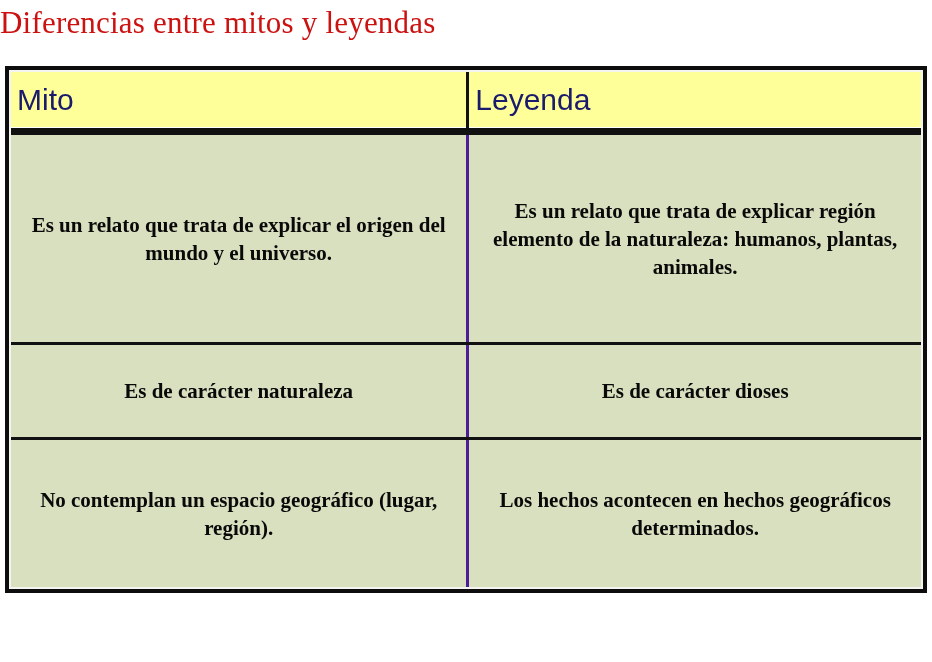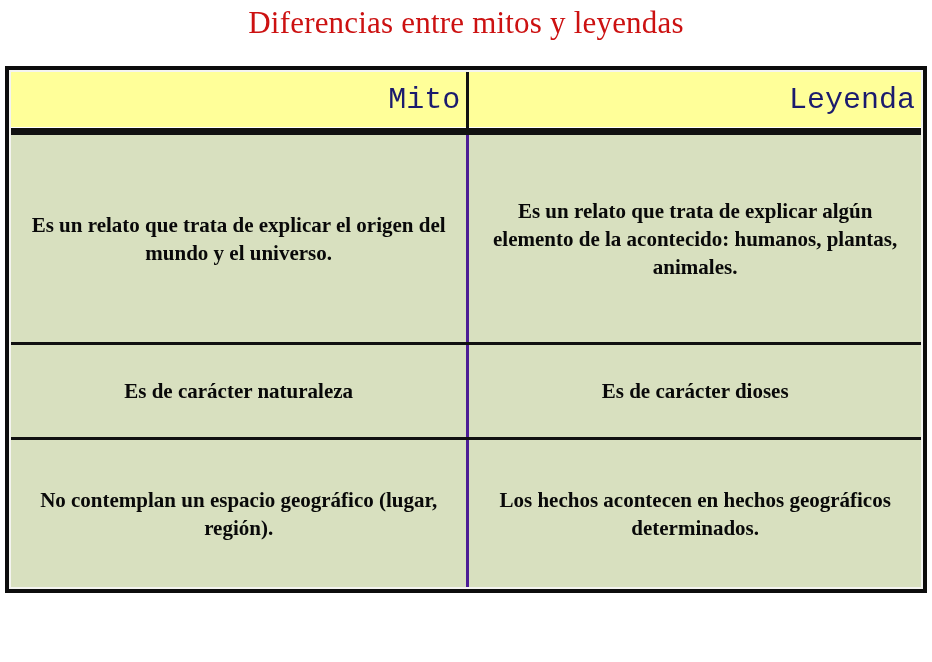--- a/index.html
+++ b/index.html
@@ -20,21 +20,21 @@
     height: 662px;
     background: #ffffff;
   }
 
   
   .title {
     position: absolute;
     left: 0;
     top: 2px;
     width: 932px;
-    text-align: center;
+    text-align: left;
     color: #cc1111;
     font-family: "Liberation Serif", "DejaVu Serif", serif;
     font-size: 31px;
     line-height: 42px;
     letter-spacing: 0.2px;
     white-space: nowrap;
   }
 
   
   .table-frame {
@@ -61,26 +61,26 @@
     width: 100%;
     height: 100%;
   }
   table.diff col.c1 { width: 50.2%; }
   table.diff col.c2 { width: 49.8%; }
 
   
   tr.head th {
     background: #ffff99;
     color: #1b1b6e;
-    font-family: Liberation Mono, monospace;
+    font-family: Liberation Sans, sans-serif;
     font-size: 30px;
     font-weight: normal;
     line-height: 34px;
     height: 52px;
-    text-align: right;
+    text-align: left;
     vertical-align: middle;
     padding: 2px 6px;
     border-right: 3px solid #111111;
     border-bottom: 7px solid #111111;
     box-shadow: inset 0 -1px 0 #ffffff;
   }
   tr.head th.last { border-right: none; }
 
   
   table.diff td {
@@ -124,21 +124,21 @@
             <th class="last">Leyenda</th>
           </tr>
         </thead>
 
         <tbody>
           <tr>
             <td>
               <span class="cell-text">Es un relato que trata de explicar el origen del mundo y el universo.</span>
             </td>
             <td class="last">
-              <span class="cell-text">Es un relato que trata de explicar algún elemento de la acontecido: humanos, plantas, animales.</span>
+              <span class="cell-text">Es un relato que trata de explicar región elemento de la naturaleza: humanos, plantas, animales.</span>
             </td>
           </tr>
 
           <tr>
             <td>
               <span class="cell-text">Es de carácter naturaleza</span>
             </td>
             <td class="last">
               <span class="cell-text">Es de carácter dioses</span>
             </td>

